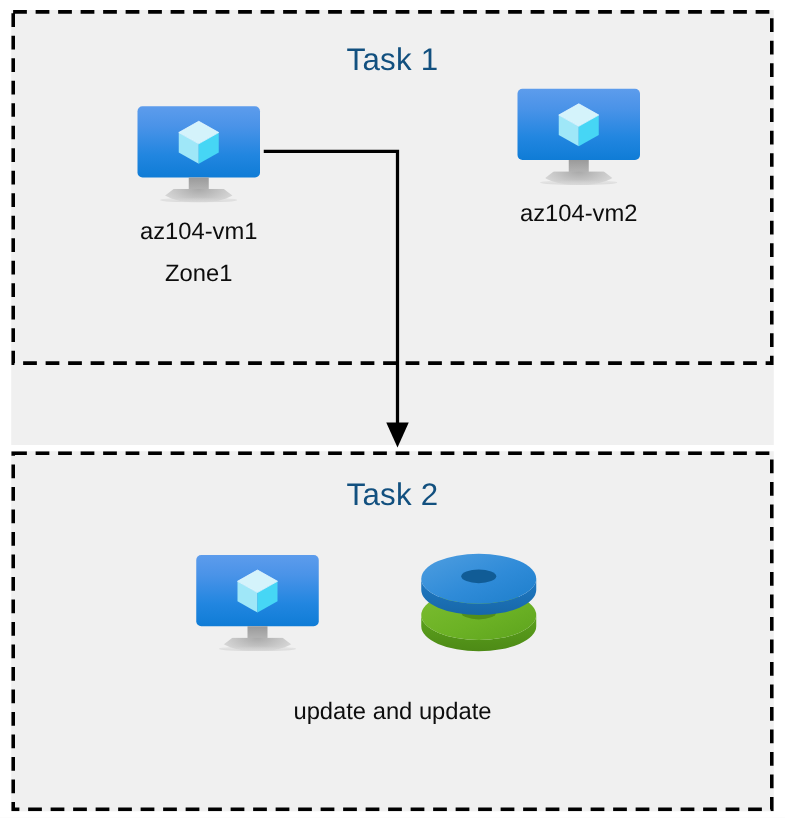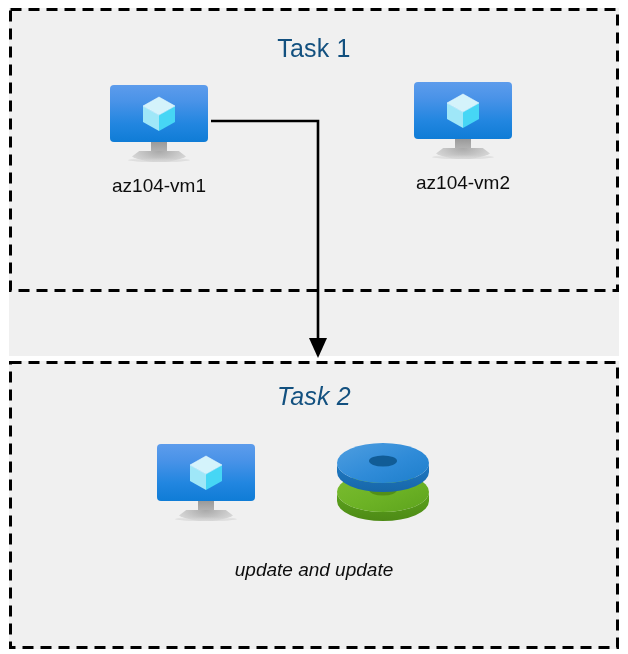--- a/index.html
+++ b/index.html
@@ -38,21 +38,20 @@
     left: 9px;
     top: 8px;
     width: 610px;
     height: 348px;
   }
   #task2-box {
     left: 9px;
     top: 361px;
     width: 610px;
     height: 288px;
-    font-style: italic;
   }
 
   .task-title {
     position: absolute;
     left: 0;
     width: 100%;
     text-align: center;
     color: #12507f;
     font-size: 25px;
     font-family: "Liberation Sans", sans-serif;
@@ -162,24 +161,25 @@
         <div class="vm-base"></div>
         <svg class="vm-cube" viewBox="0 0 40 40">
           <polygon points="20,3 36,12 20,21 4,12" fill="#d4f3fb"></polygon>
           <polygon points="4,12 20,21 20,37 4,28" fill="#9fe7f8"></polygon>
           <polygon points="36,12 36,28 20,37 20,21" fill="#46d6f5"></polygon>
           <polygon points="20,3 36,12 20,21 4,12" fill="none" stroke="#eafaff" stroke-width="0.6"></polygon>
         </svg>
       </div>
       <div class="node-caption" style="top:84px;">
         <div>az104-vm1</div>
-      </div>
-    </div>
-
-    <div class="node" style="left:405px; top:74px;">
+        <div>Zone1</div>
+      </div>
+    </div>
+
+    <div class="node" style="left:405px; top:63px;">
       <div class="vm-icon">
         <div class="vm-screen"></div>
         <div class="vm-neck"></div>
         <div class="vm-base"></div>
         <svg class="vm-cube" viewBox="0 0 40 40">
           <polygon points="20,3 36,12 20,21 4,12" fill="#d4f3fb"></polygon>
           <polygon points="4,12 20,21 20,37 4,28" fill="#9fe7f8"></polygon>
           <polygon points="36,12 36,28 20,37 20,21" fill="#46d6f5"></polygon>
           <polygon points="20,3 36,12 20,21 4,12" fill="none" stroke="#eafaff" stroke-width="0.6"></polygon>
         </svg>

